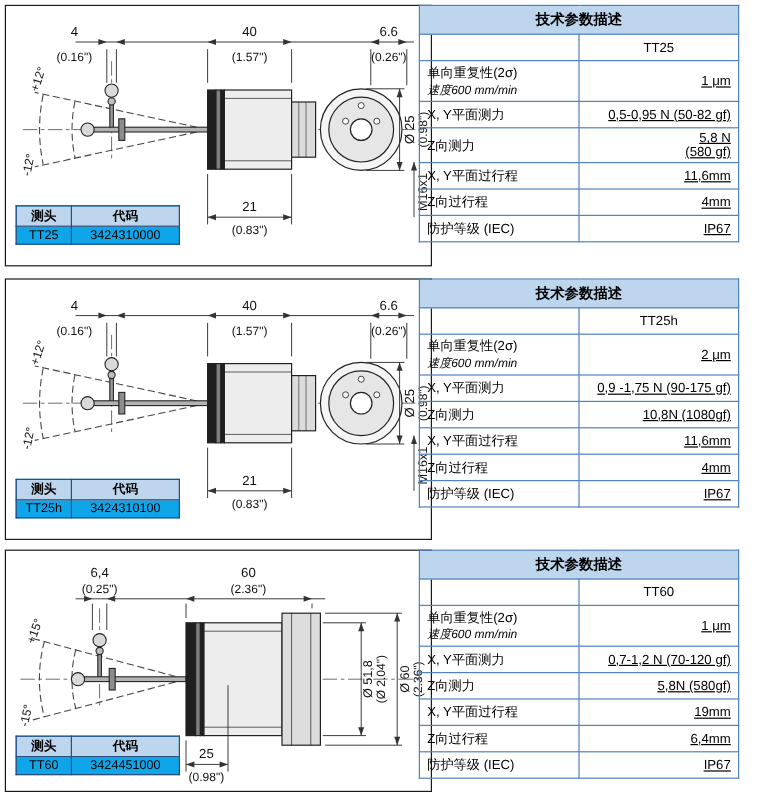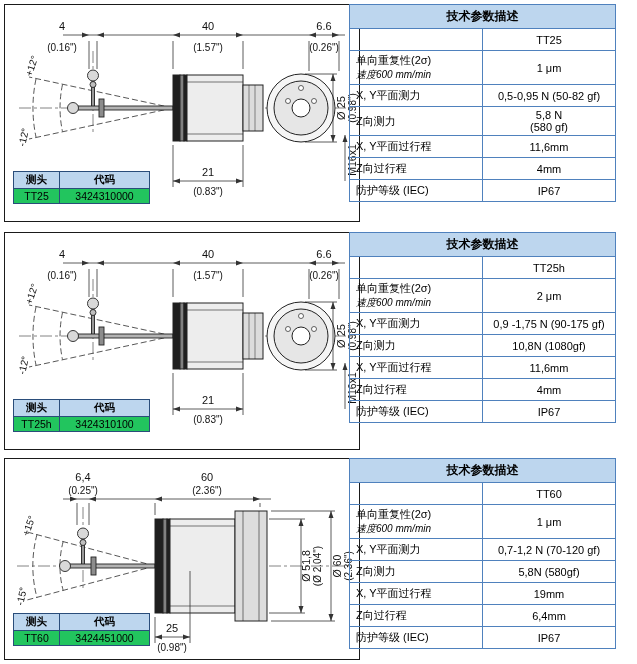--- a/index.html
+++ b/index.html
@@ -8,25 +8,25 @@
   .page { position:absolute; inset:0; }
   .section { position:absolute; left:4px; width:630px; }
   #sec0 { top:4px; } #sec1 { top:232px; } #sec2 { top:458px; }
   .panel { position:absolute; left:0; top:0; width:356px; border:1px solid #1a1a1a; background:#fff; }
   .panel.tall { height:218px; } .panel.short { height:202px; }
   .specs { position:absolute; left:345px; top:0; width:267px; }
   .spec-table { width:100%; border-collapse:collapse; table-layout:fixed; }
   .spec-table th { background:#bdd6ee; border:1px solid #4f81bd; font-size:12px; font-weight:bold; text-align:center; padding:3px 4px; }
   .spec-table td { border:1px solid #4f81bd; font-size:11px; padding:2px 6px; height:22px; vertical-align:middle; }
   .label-cell { width:152px; text-align:left;margin-left:31px; }
-  .value-cell { text-align:center; font-size:10px; white-space:pre-line; }
+  .value-cell { text-align:right; font-size:10px; white-space:pre-line;text-decoration:underline; }
   .model-cell { font-size:11px; text-align:center; }
   .sub { font-style:italic; font-size:10px; }
   .footnote { margin-top:3px; font-size:9px; font-style:italic; font-weight:bold; padding-left:2px; }
-  .legend { position:absolute; left:8px; border-collapse:collapse; background:#22c55e; }
+  .legend { position:absolute; left:8px; border-collapse:collapse; background:#0ea5e9; }
   .legend th { background:#bdd6ee; border:1px solid #2a4d7a; font-size:10.5px; font-weight:bold; padding:1px 4px; }
   .legend td { border:1px solid #2a4d7a; font-size:10.5px; padding:1px 4px; text-align:center; }
   .legend th:first-child,.legend td:first-child { width:46px; }
   .legend th:last-child,.legend td:last-child { width:90px; }
   .legend-a { top:166px; } .legend-b { top:154px; }
   svg text { font-family:"Liberation Sans","DejaVu Sans",sans-serif; fill:#111; }
 </style>
 </head>
 <body>
 

